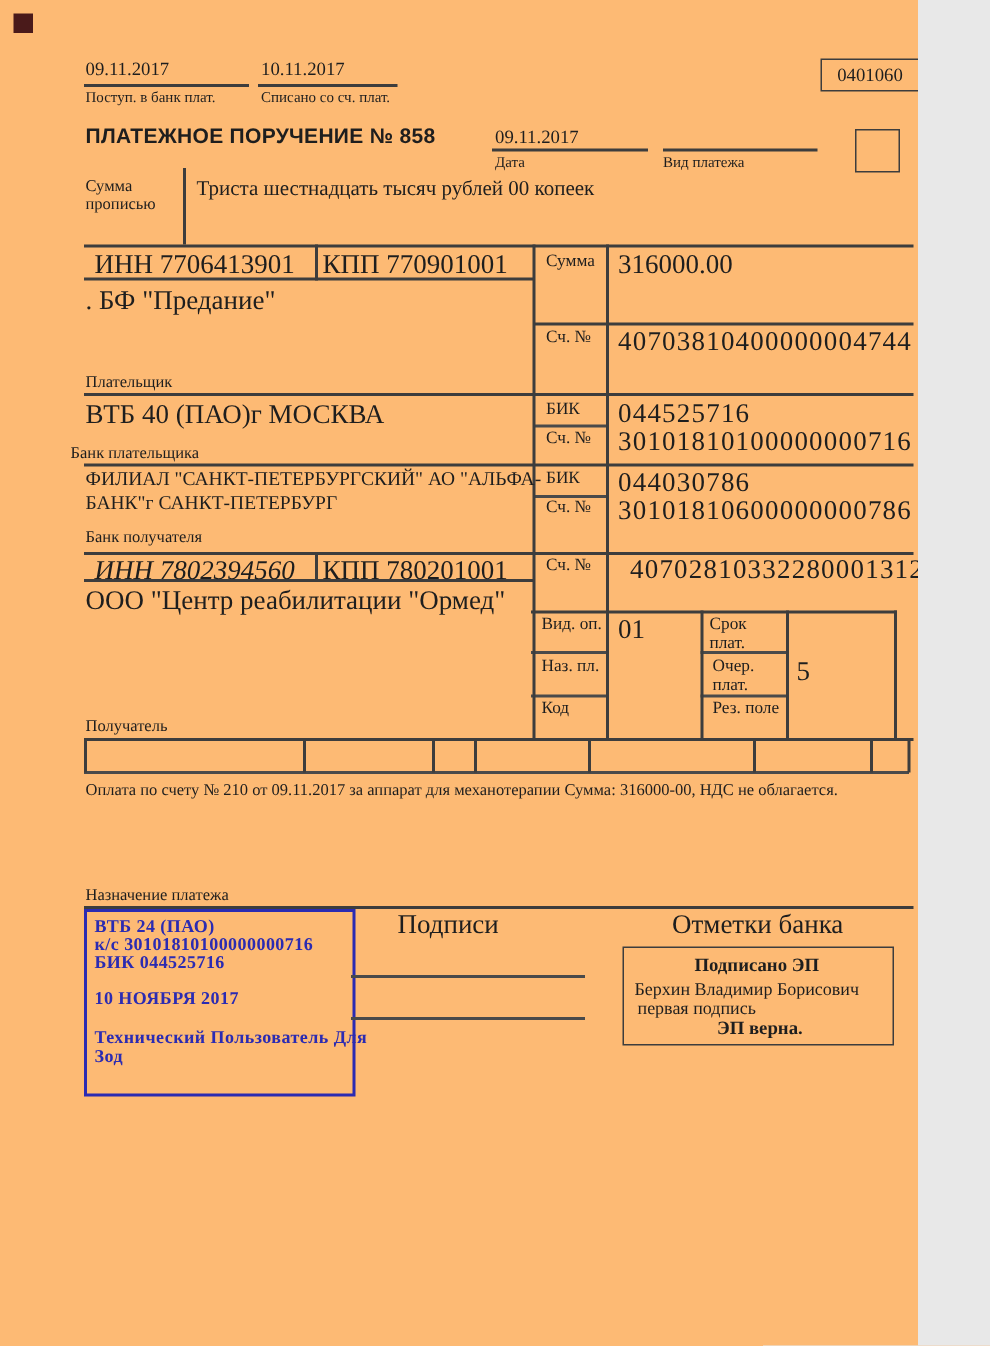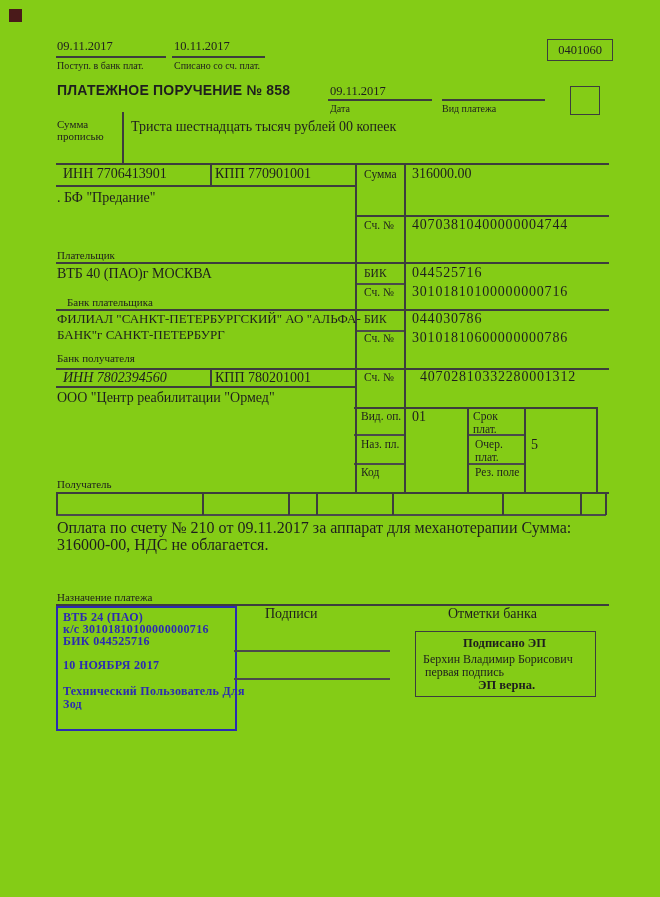--- a/index.html
+++ b/index.html
@@ -1,40 +1,40 @@
 <!DOCTYPE html>
 <html><head>
 <meta charset="utf-8">
 <style>
   html,body{margin:0;padding:0;background:#e8e8e8;}
-  .page{position:relative;width:660px;height:897px;background:#84cc16;overflow:hidden;
+  .page{position:relative;width:612px;height:897px;background:#fdba74;overflow:hidden;
         font-family:"Liberation Serif", serif;color:#1e1e1e;}
   .hl{position:absolute;background:#3d3d3d;height:2px;}
   .hl.thin{height:1.5px;background:#4a4a4a;}
   .vl{position:absolute;background:#3d3d3d;width:1.5px;}
-  .t{position:absolute;white-space:nowrap;font-size:14px;line-height:1.12;}
+  .t{position:absolute;white-space:nowrap;font-size:18px;line-height:1.12;}
   .t.wrap{white-space:normal;}
   .small{font-size:10px;}
   .sect{font-size:11px;}
   .cell{font-size:11.5px;}
   .date{font-size:12.5px;}
   .digits{letter-spacing:0.8px;}
   .title{font-family:"Liberation Sans", sans-serif;font-weight:bold;font-size:14px;letter-spacing:0.2px;}
   .box{position:absolute;border:2px solid #3d3d3d;background:transparent;}
   .box.thin{border-width:1.5px;}
   .codebox{display:flex;align-items:center;justify-content:center;font-size:12.5px;}
   .cornersq{position:absolute;left:9px;top:9px;width:13px;height:13px;background:#4a1a1a;}
   .stampbox{position:absolute;border:2px solid #2b2bb2;}
   .stamp-t{position:absolute;white-space:nowrap;color:#2b2bb2;font-weight:bold;font-size:12px;letter-spacing:0.3px;}
   .epbox{position:absolute;border:1.5px solid #3d3d3d;}
   .ep-t{position:absolute;white-space:nowrap;font-size:12px;}
   .bold{font-weight:bold;}
   .ital{}
   .words{font-size:14px;}
-  .purpose{font-size:16px;line-height:17px;}
+  .purpose{font-size:11px;line-height:17px;}
 </style>
 </head>
 <body>
 
 <div class="page">
 
   <div class="cornersq"></div>
 
   <div class="t date" style="left:57px;top:39px;">09.11.2017</div>
   <div class="hl" style="left:56px;top:56px;width:110px;"></div>
@@ -101,21 +101,21 @@
   <div class="t" style="left:57px;top:190px;">. БФ "Предание"</div>
   <div class="t cell" style="left:364px;top:219px;">Сч. №</div>
   <div class="t digits" style="left:412px;top:217px;">40703810400000004744</div>
   <div class="t sect" style="left:57px;top:249px;">Плательщик</div>
 
   <div class="t" style="left:57px;top:266px;">ВТБ 40 (ПАО)г МОСКВА</div>
   <div class="t cell" style="left:364px;top:267px;">БИК</div>
   <div class="t digits" style="left:412px;top:265px;">044525716</div>
   <div class="t cell" style="left:364px;top:286px;">Сч. №</div>
   <div class="t digits" style="left:412px;top:284px;">30101810100000000716</div>
-  <div class="t sect" style="left:67px;top:296px;">Банк плательщика</div>
+  <div class="t sect" style="left:47px;top:296px;">Банк плательщика</div>
 
   <div class="t" style="left:57px;top:312px;font-size:13px;">ФИЛИАЛ "САНКТ-ПЕТЕРБУРГСКИЙ" АО "АЛЬФА-</div>
   <div class="t" style="left:57px;top:328px;font-size:13px;">БАНК"г САНКТ-ПЕТЕРБУРГ</div>
   <div class="t cell" style="left:364px;top:313px;">БИК</div>
   <div class="t digits" style="left:412px;top:311px;">044030786</div>
   <div class="t cell" style="left:364px;top:332px;">Сч. №</div>
   <div class="t digits" style="left:412px;top:330px;">30101810600000000786</div>
   <div class="t sect" style="left:57px;top:352px;">Банк получателя</div>
 
   <div class="t" style="left:63px;top:370px;font-style:italic;">ИНН 7802394560</div>

